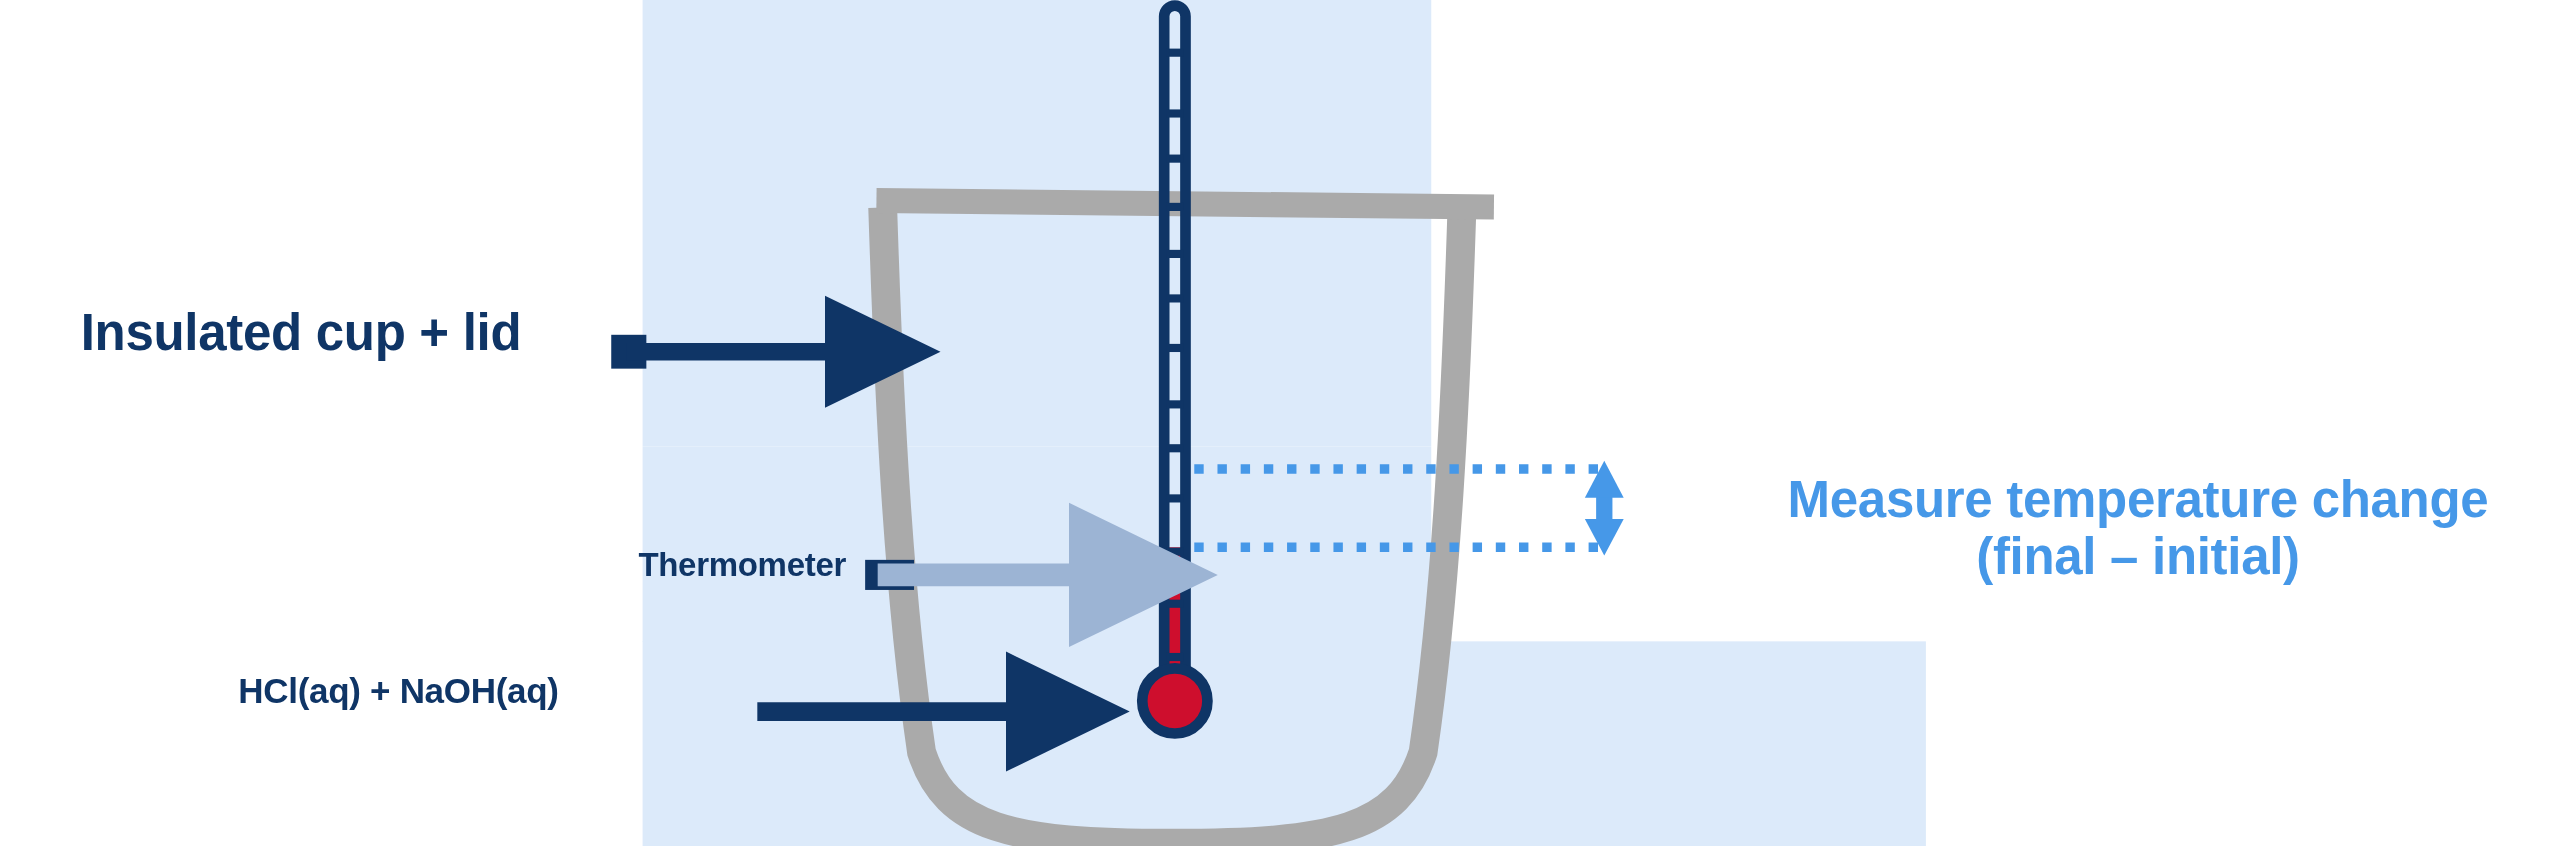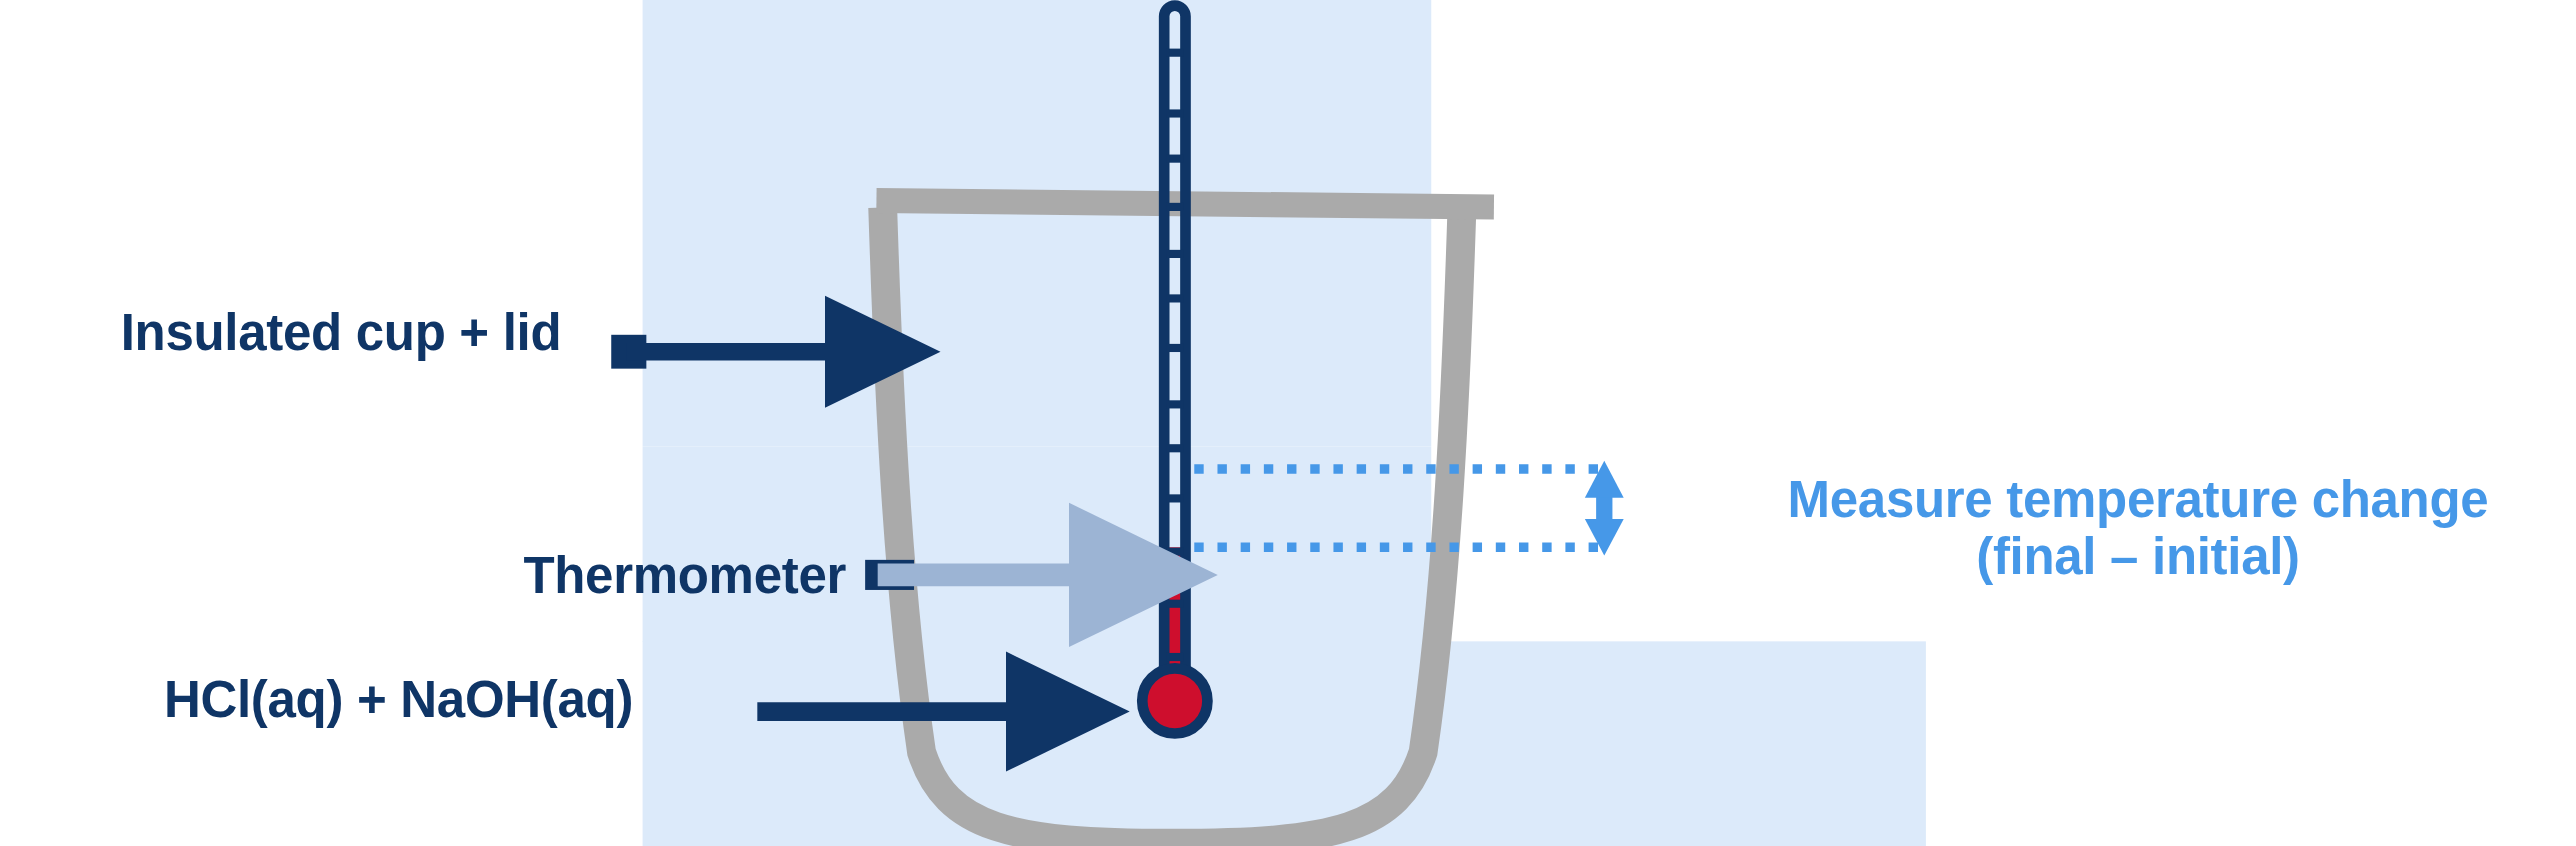--- a/index.html
+++ b/index.html
@@ -35,35 +35,34 @@
   }
   .lbl-navy { color: #0f3566; }
   .lbl-blue { color: #4698e8; }
 
   #label-insulated-cup {
     left: 0px;
     top: 304px;
     width: 602px;
     text-align: center;
     font-size: 51px;
-    margin-left: 40px;
   }
   #label-thermometer {
     left: 207px;
     top: 547px;
     width: 639px;
     text-align: right;
-    font-size: 51px;
+    font-size: 33px;
   }
   #label-reagents {
     left: 38px;
     top: 671px;
     width: 721px;
     text-align: center;
-    font-size: 51px;
+    font-size: 35px;
   }
   #label-measure {
     left: 1649px;
     top: 471px;
     width: 978px;
     text-align: center;
     font-size: 51px;
   }
   .lbl .line2 { display: block; }
 </style>

